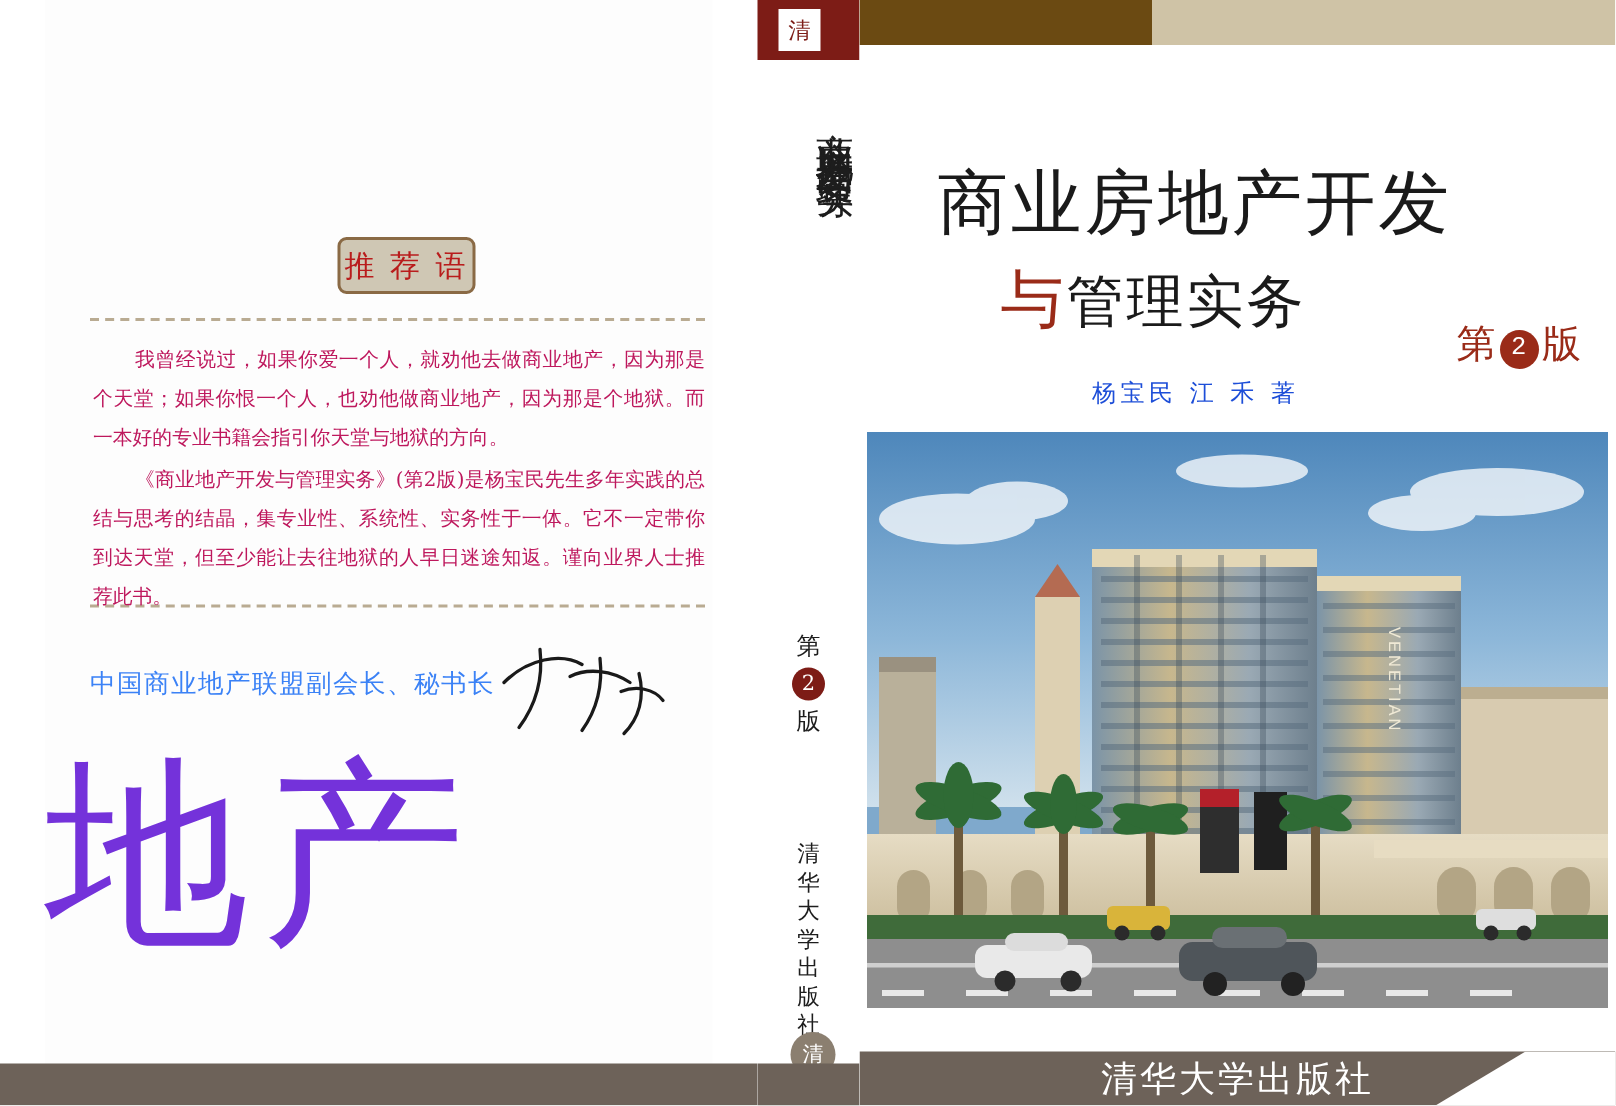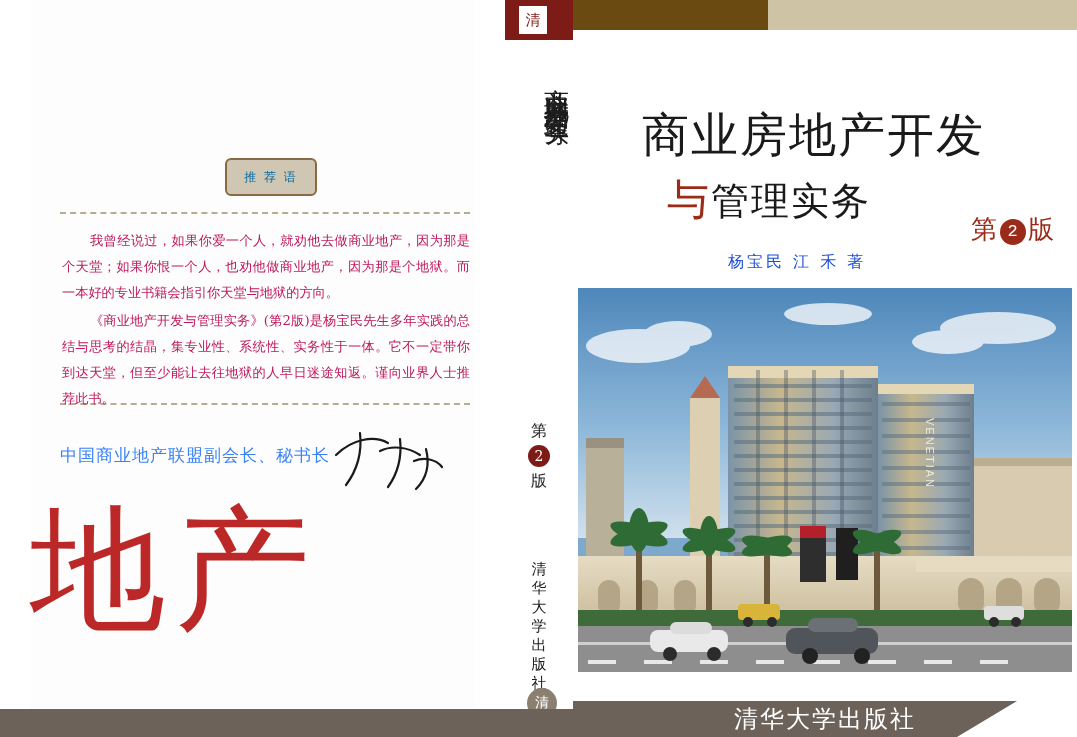--- a/index.html
+++ b/index.html
@@ -6,36 +6,36 @@
   body{width:1077px;height:737px;overflow:hidden;font-family:"DejaVu Sans","Liberation Sans",sans-serif;}
   .cover{position:relative;width:1077px;height:737px;background:#ffffff;}
 
   
   .back{position:absolute;left:0;top:0;width:505px;height:737px;background:#ffffff;overflow:hidden;}
   .back-inner{position:absolute;left:30px;top:0;width:445px;height:710px;background:#fdfdfd;}
   .back-bottom-band{position:absolute;left:0;bottom:0;width:505px;height:28px;background:#6d6259;}
 
   .rec-badge{position:absolute;left:225px;top:158px;width:88px;height:34px;border:2px solid #8a6a45;border-radius:6px;background:#cfc7b4;
     display:flex;align-items:center;justify-content:center;}
-  .rec-badge span{font-family:"DejaVu Serif","Liberation Serif",serif;font-size:12px;color:#0369a1;letter-spacing:2px;}
+  .rec-badge span{font-family:"DejaVu Serif","Liberation Serif",serif;font-size:20px;color:#b91c1c;letter-spacing:2px;}
 
   .dash-line{position:absolute;height:0;border-top:2px dashed #b9ab92;}
   .dash-top{left:60px;top:212px;width:410px;}
   .dash-bot{left:60px;top:403px;width:410px;}
 
   .blurb{position:absolute;left:62px;top:228px;width:408px;font-family:"DejaVu Serif","Liberation Serif",serif;
     font-size:13.2px;line-height:26px;color:#be185d;text-align:justify;}
   .blurb p{margin:0 0 2px 0;text-indent:28px;}
 
   .signer{position:absolute;left:60px;top:444px;font-family:"DejaVu Serif","Liberation Serif",serif;font-size:17px;color:#3b82f6;letter-spacing:1px;}
   .sig-mark{position:absolute;left:330px;top:425px;width:115px;height:70px;}
   .sig-mark svg{display:block;}
 
   .watermark{position:absolute;left:30px;top:495px;width:330px;height:180px;
-    font-family:"DejaVu Serif","Liberation Serif",serif;font-size:135px;color:#b91c1c;letter-spacing:10px;
+    font-family:"DejaVu Serif","Liberation Serif",serif;font-size:135px;color:#6d28d9;letter-spacing:10px;
     line-height:150px;white-space:nowrap;opacity:.95;}
 
   
   .spine{position:absolute;left:505px;top:0;width:68px;height:737px;background:#ffffff;}
   .spine-top{position:absolute;left:0;top:0;width:68px;height:40px;background:#7d1c16;}
   .spine-logo{position:absolute;left:14px;top:6px;width:28px;height:28px;background:#ffffff;
     display:flex;align-items:center;justify-content:center;}
   .spine-logo i{font-style:normal;font-size:15px;color:#7d1c16;font-family:"DejaVu Serif","Liberation Serif",serif;}
   .spine-title{position:absolute;left:0;top:68px;width:68px;
     font-family:"DejaVu Serif","Liberation Serif",serif;font-size:25px;color:#1d1d1d;
@@ -54,21 +54,21 @@
 
   
   .front{position:absolute;left:573px;top:0;width:504px;height:737px;background:#ffffff;overflow:hidden;}
   .front-topband{position:absolute;left:0;top:0;width:504px;height:30px;background:#cfc3a6;}
   .front-topband .dark{position:absolute;left:0;top:0;width:195px;height:30px;background:#6b4a12;}
   .front-bottomband{position:absolute;left:0;bottom:0;width:504px;height:36px;background:#6d6259;}
   .front-bottomband .taper{position:absolute;right:0;top:0;width:120px;height:36px;background:#ffffff;
     clip-path:polygon(60px 0,120px 0,120px 36px,0 36px);}
 
   .title-main{position:absolute;left:52px;top:104px;width:430px;
-    font-family:Liberation Serif, serif;font-size:47px;color:#1a1a1a;letter-spacing:2px;white-space:nowrap;margin-left:17px;}
+    font-family:Liberation Serif, serif;font-size:47px;color:#1a1a1a;letter-spacing:2px;white-space:nowrap;}
   .title-sub{position:absolute;left:94px;top:172px;width:400px;
     font-family:"DejaVu Serif","Liberation Serif",serif;font-size:38px;color:#1a1a1a;letter-spacing:2px;white-space:nowrap;}
   .title-sub .ampersand{color:#9a2b18;font-family:"DejaVu Serif","Liberation Serif",serif;font-size:42px;}
   .edition{position:absolute;right:22px;top:212px;
     font-family:Liberation Mono, monospace;font-size:26px;color:#9a2b18;letter-spacing:1px;white-space:nowrap;}
   .edition .num{display:inline-block;width:26px;height:26px;border-radius:50%;background:#9a2b18;color:#fff;font-size:17px;
     line-height:26px;text-align:center;vertical-align:2px;margin:0 2px;}
   .authors{position:absolute;left:155px;top:252px;
     font-family:"DejaVu Serif","Liberation Serif",serif;font-size:16px;color:#1d4ed8;letter-spacing:3px;white-space:nowrap;}
 

